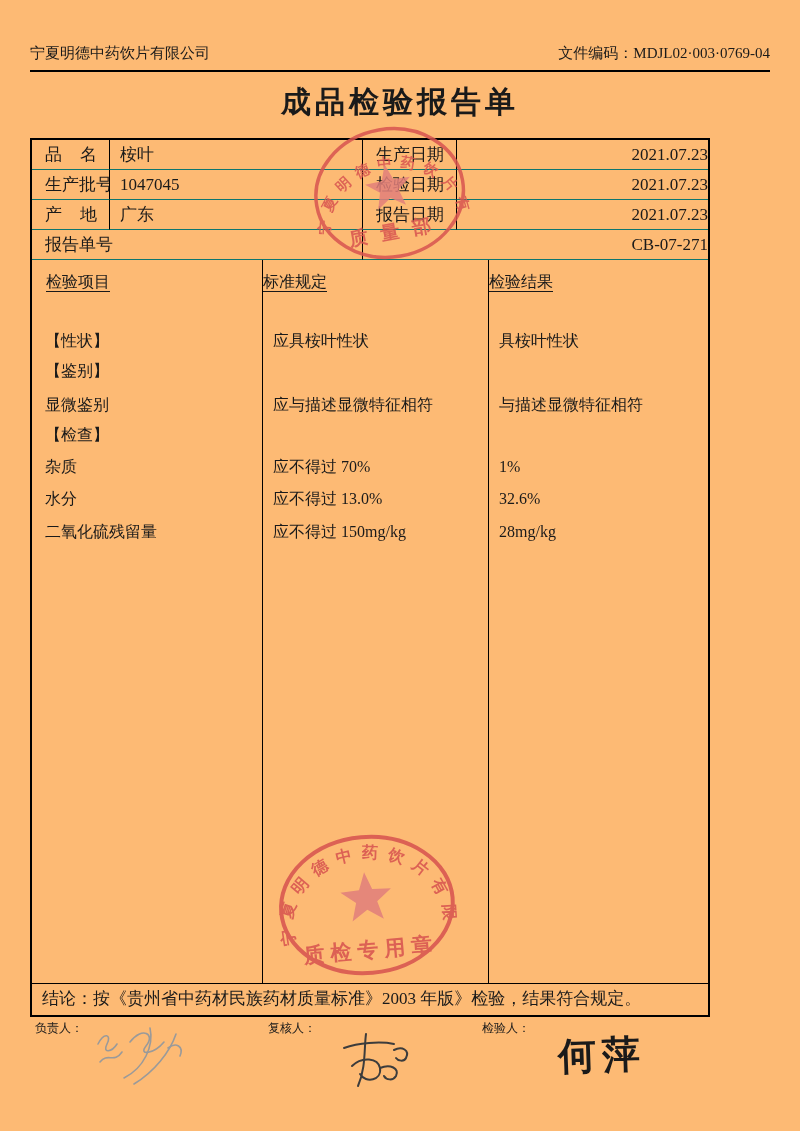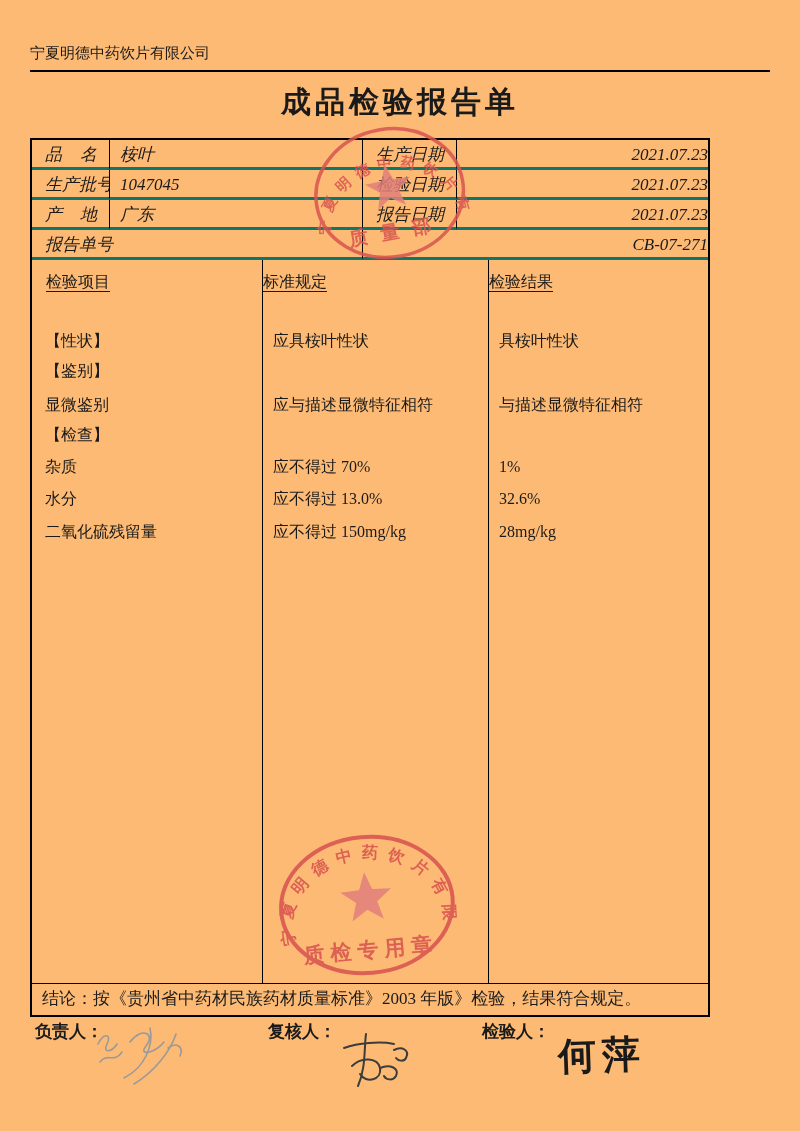--- a/index.html
+++ b/index.html
@@ -55,26 +55,25 @@
 
   
   .info-grid {
     display: grid;
     grid-template-columns: 78px 253px 94px 1fr;
     grid-auto-rows: 30px;
     font-size: 17px;
   }
   .info-grid .cell {
     border-right: 1px solid #000;
-    border-bottom: 3px solid #0f766e;
+    border-bottom: 1px solid #0f766e;
     line-height: 29px;
     padding-left: 10px;
     white-space: nowrap;
     overflow: hidden;
-    font-style: italic;
   }
   .info-grid .cell.lab { padding-left: 13px; }
   .info-grid .cell.last { border-right: none; text-align: right; }
   .justify-label {
     display: inline-block;
     width: 52px;
     text-align: justify;
     text-align-last: justify;
   }
   .span2 { grid-column: span 2; }
@@ -116,23 +115,22 @@
     line-height: 29px;
     font-size: 17px;
     padding-left: 10px;
     white-space: nowrap;
     overflow: hidden;
   }
 
   
   .signer-label {
     position: absolute;
-    font-size: 17px;
-    white-space: nowrap;
-    font-weight: bold;
+    font-size: 12px;
+    white-space: nowrap;
   }
   .sig-svg { position: absolute; }
   .inspector-sig {
     position: absolute;
     left: 558px;
     top: 1030px;
     font-size: 38px;
     font-weight: bold;
     letter-spacing: 6px;
     transform: rotate(-2deg);
@@ -144,20 +142,21 @@
   .stamp-top { left: 306px; top: 120px; transform: rotate(-10deg); opacity: 0.85; }
   .stamp-bottom { left: 274px; top: 830px; transform: rotate(-5deg); opacity: 0.88; }
 </style>
 </head>
 <body>
 
 <div class="page">
 
   <div class="doc-header">
     <span>宁夏明德中药饮片有限公司</span>
+    <span class="doc-code-wrap"><span>文件编码：</span><span>MDJL02·003·0769-04</span></span>
   </div>
 
   <div class="page-title">成品检验报告单</div>
 
   <div class="report-table">
 
     <div class="info-grid">
       <div class="cell lab"><span class="justify-label">品　名</span></div>
       <div class="cell">桉叶</div>
       <div class="cell lab">生产日期</div>

